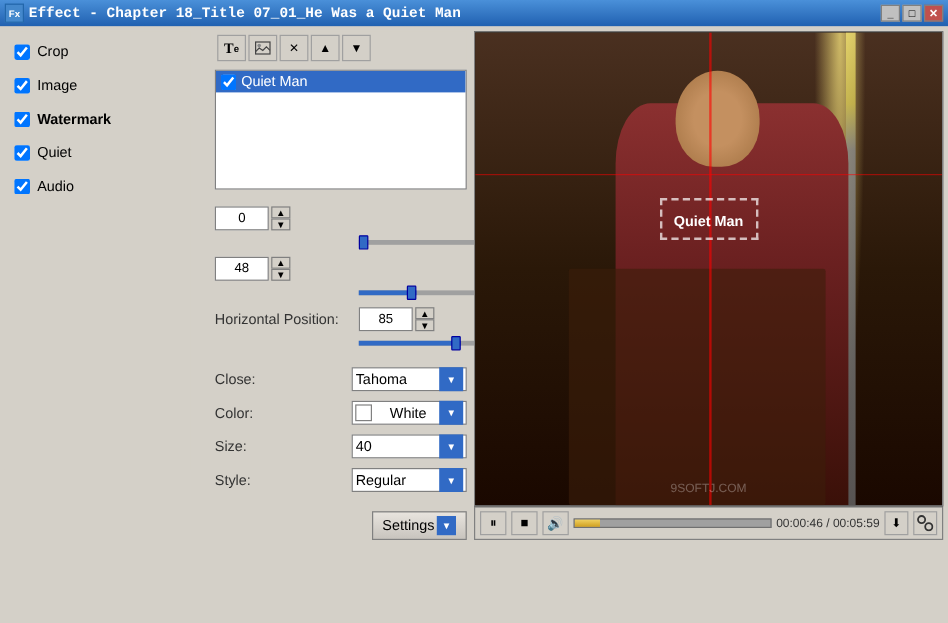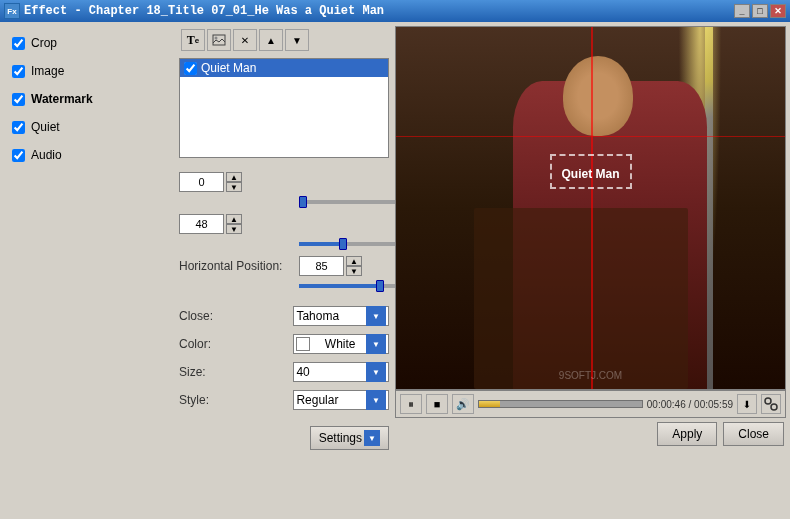--- a/index.html
+++ b/index.html
@@ -524,22 +524,18 @@
           <span class="time-display">00:00:46 / 00:05:59</span>
           <div class="ctrl-btn-sm">⬇</div>
           <div class="ctrl-btn-sm">
             <svg width="14" height="14" viewBox="0 0 14 14">
                 <circle cx="4" cy="4" r="3" fill="none" stroke="#333" stroke-width="1.5"></circle>
                 <circle cx="10" cy="10" r="3" fill="none" stroke="#333" stroke-width="1.5"></circle>
               </svg>
           </div>
         </div>
 
-        <div class="bottom-bar">
-          <div class="action-btn">Apply</div>
-          <div class="action-btn">Close</div>
-        </div>
       </div>
 
     </div>
   </div>
 
 </div>
 
 </body></html>

